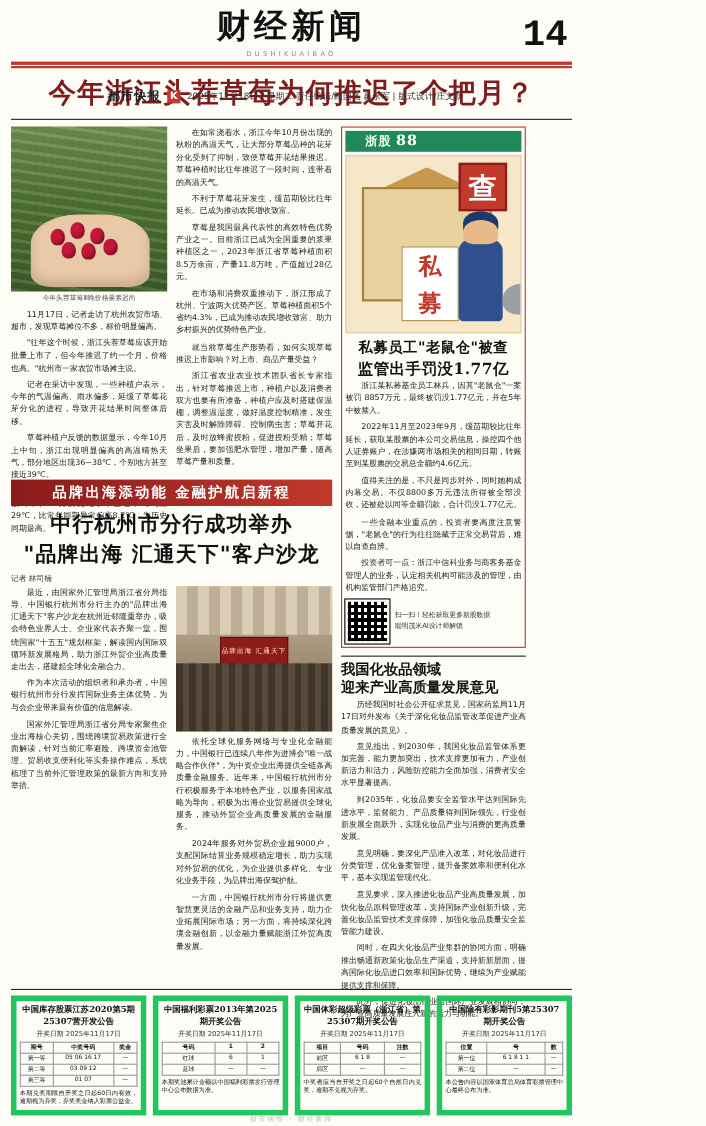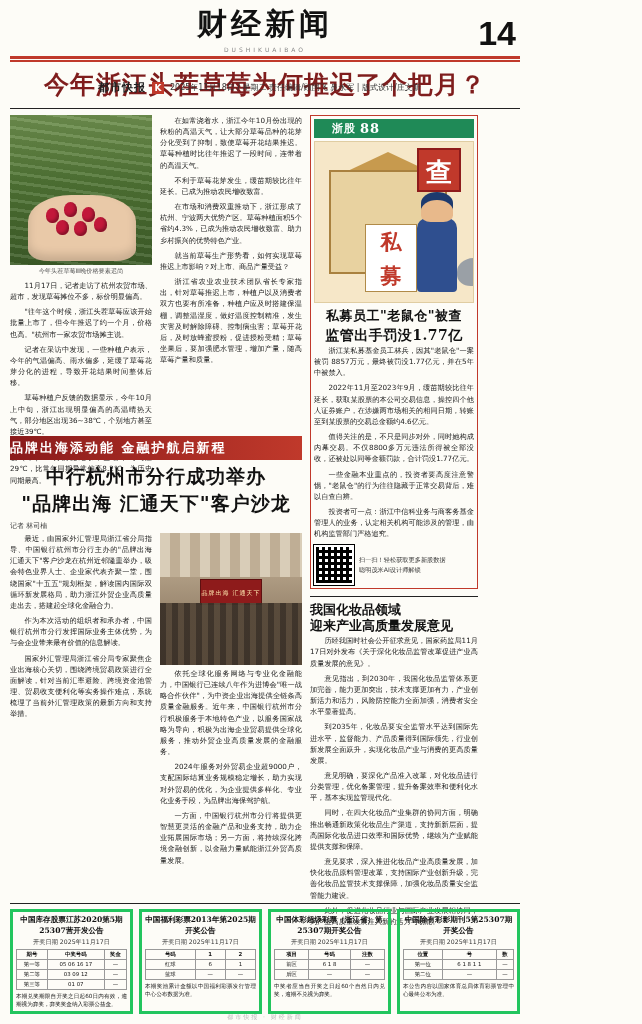--- a/index.html
+++ b/index.html
@@ -30,21 +30,21 @@
   .brand-badge {
     font-family:"DejaVu Serif", serif; font-weight:bold; font-size:11px;
     letter-spacing:1px; color:#222;
   }
   .k-mark {
     display:inline-block; width:12px; height:12px; background:#c0392b; color:#fff;
     font-size:9px; font-weight:bold; text-align:center; line-height:12px;
   }
   .page-no {
     position:absolute; right:4px; top:14px;
-    font-family:Liberation Sans, sans-serif; font-weight:bold; font-size:34px; color:#111;
+    font-family:Liberation Mono, monospace; font-weight:bold; font-size:34px; color:#111;
   }
 
   
   .headline-wrap { border-bottom:1px solid #222; padding:6px 0 7px; }
   .headline {
     font-family:"DejaVu Serif", serif; font-weight:bold; font-size:25px;
     letter-spacing:1px; text-align:center; color:#7f1d1d;
   }
 
   
@@ -72,21 +72,21 @@
   }
   .berry {
     position:absolute; width:13px; height:15px; background:#c2183a;
     border-radius:50% 50% 45% 45%; box-shadow:inset -2px -2px 3px rgba(0,0,0,.3);
   }
 
   
   .banner { margin-top:6px; }
   .banner-top {
     font-family:"DejaVu Serif", serif; font-weight:bold; color:#fff;
-    font-size:13px; letter-spacing:2px; 
+    font-size:13px; letter-spacing:2px; text-align:center;
     background:linear-gradient(90deg,#8a1b1b,#c0392b);
     padding:3px 0;
   }
   .banner-h1 {
     font-family:"DejaVu Serif", serif; font-weight:bold; font-size:19px;
     text-align:center; margin-top:4px; letter-spacing:1px;
   }
   .banner-h2 {
     font-family:"DejaVu Serif", serif; font-weight:bold; font-size:19px;
     text-align:center; letter-spacing:1px; margin-top:1px;
@@ -174,21 +174,21 @@
   .qr-row { display:flex; gap:5px; align-items:center; margin-top:5px; }
   .qr-text { font-size:6.2px; line-height:1.5; color:#333; }
 
   .sec-head {
     font-family:"DejaVu Serif", serif; font-weight:bold; font-size:13px;
     line-height:1.3; margin-top:7px; border-top:1px solid #222; padding-top:5px;
   }
 
   
   .notices { display:flex; gap:6px; margin-top:6px; border-top:1px solid #222; padding-top:5px; }
-  .notice { flex:1; border:3px solid #22c55e; padding:3px; }
+  .notice { flex:1; border:5px solid #22c55e; padding:3px; }
   .notice h4 {
     margin:0 0 2px; font-size:7.6px; text-align:center; font-family:"DejaVu Serif", serif;
     line-height:1.35;
   }
   .notice .sub { font-size:6.2px; text-align:center; color:#333; margin-bottom:2px; }
   .notice table { width:100%; border-collapse:collapse; font-size:5.4px; }
   .notice td, .notice th { border:1px solid #999; padding:1px; text-align:center; }
   .notice p.fine { font-size:5.6px; line-height:1.45; margin:2px 0 0; text-align:justify; }
 
   .watermark {
@@ -234,20 +234,21 @@
       <p class="body">11月17日，记者走访了杭州农贸市场、超市，发现草莓摊位不多，标价明显偏高。</p>
       <p class="body">"往年这个时候，浙江头茬草莓应该开始批量上市了，但今年推迟了约一个月，价格也高。"杭州市一家农贸市场摊主说。</p>
       <p class="body">记者在采访中发现，一些种植户表示，今年的气温偏高、雨水偏多，延缓了草莓花芽分化的进程，导致开花结果时间整体后移。</p>
       <p class="body">草莓种植户反馈的数据显示，今年10月上中旬，浙江出现明显偏高的高温晴热天气，部分地区出现36~38℃，个别地方甚至接近39℃。</p>
       <p class="body">其中全省超45个县（市、区）高温日数破（个）10月历史纪录，全省平均气温29℃，比常年同期异常偏高8.2℃，为历史同期最高。</p>
     </div>
 
     <div class="col">
       <p class="body">在如常浇着水，浙江今年10月份出现的秋粉的高温天气，让大部分草莓品种的花芽分化受到了抑制，致使草莓开花结果推迟。草莓种植时比往年推迟了一段时间，连带着的高温天气。</p>
       <p class="body">不利于草莓花芽发生，缓苗期较比往年延长。已成为推动农民增收致富。</p>
+      <p class="body">草莓是我国最具代表性的高效特色优势产业之一。目前浙江已成为全国重要的浆果种植区之一，2023年浙江省草莓种植面积8.5万余亩，产量11.8万吨，产值超过28亿元。</p>
       <p class="body">在市场和消费双重推动下，浙江形成了杭州、宁波两大优势产区。草莓种植面积5个省约4.3%，已成为推动农民增收致富、助力乡村振兴的优势特色产业。</p>
       <p class="body">就当前草莓生产形势看，如何实现草莓推迟上市影响？对上市、商品产量受益？</p>
       <p class="body">浙江省农业农业技术团队省长专家指出，针对草莓推迟上市，种植户以及消费者双方也要有所准备，种植户应及时搭建保温棚，调整温湿度，做好温度控制精准，发生灾害及时解除障碍、控制病虫害；草莓开花后，及时放蜂蜜授粉，促进授粉受精；草莓坐果后，要加强肥水管理，增加产量，随高草莓产量和质量。</p>
     </div>
 
     <div class="col-right">
       <div class="zhegu-box">
         <div class="zhegu-head">
           <span>浙股</span>
           <span class="num">88</span>
@@ -281,22 +282,22 @@
       </div>
 
       <div class="sec-head">
         <span>我国化妆品领域</span><br>
         <span>迎来产业高质量发展意见</span>
       </div>
       <p class="body">历经我国时社会公开征求意见，国家药监局11月17日对外发布《关于深化化妆品监管改革促进产业高质量发展的意见》。</p>
       <p class="body">意见指出，到2030年，我国化妆品监管体系更加完善，能力更加突出，技术支撑更加有力，产业创新活力和活力，风险防控能力全面加强，消费者安全水平显著提高。</p>
       <p class="body">到2035年，化妆品要安全监管水平达到国际先进水平，监督能力、产品质量得到国际领先，行业创新发展全面跃升，实现化妆品产业与消费的更高质量发展。</p>
       <p class="body">意见明确，要深化产品准入改革，对化妆品进行分类管理，优化备案管理，提升备案效率和便利化水平，基本实现监管现代化。</p>
+      <p class="body">意见要求，深入推进化妆品产业高质量发展，加快化妆品原料管理改革，支持国际产业创新升级，完善化妆品监管技术支撑保障，加强化妆品质量安全监管能力建设。</p>
       <p class="body">同时，在四大化妆品产业集群的协同方面，明确推出畅通新政策化妆品生产渠道，支持新新层面，提高国际化妆品进口效率和国际优势，继续为产业赋能提供支撑和保障。</p>
-      <p class="body">意见要求，深入推进化妆品产业高质量发展，加快化妆品原料管理改革，支持国际产业创新升级，完善化妆品监管技术支撑保障，加强化妆品质量安全监管能力建设。</p>
       <p class="body">此外，促进化妆品行业与国际产业发展相协同，为产业高质量发展注入新的活力与动能。</p>
     </div>
   </div>
 
   <div class="banner" style="position:absolute; left:10px; top:430px; width:292px;">
     <div class="banner-top">品牌出海添动能  金融护航启新程</div>
     <div class="banner-h1">中行杭州市分行成功举办</div>
     <div class="banner-h2">"品牌出海  汇通天下"客户沙龙</div>
     <div class="byline">记者 林司楠</div>
 

